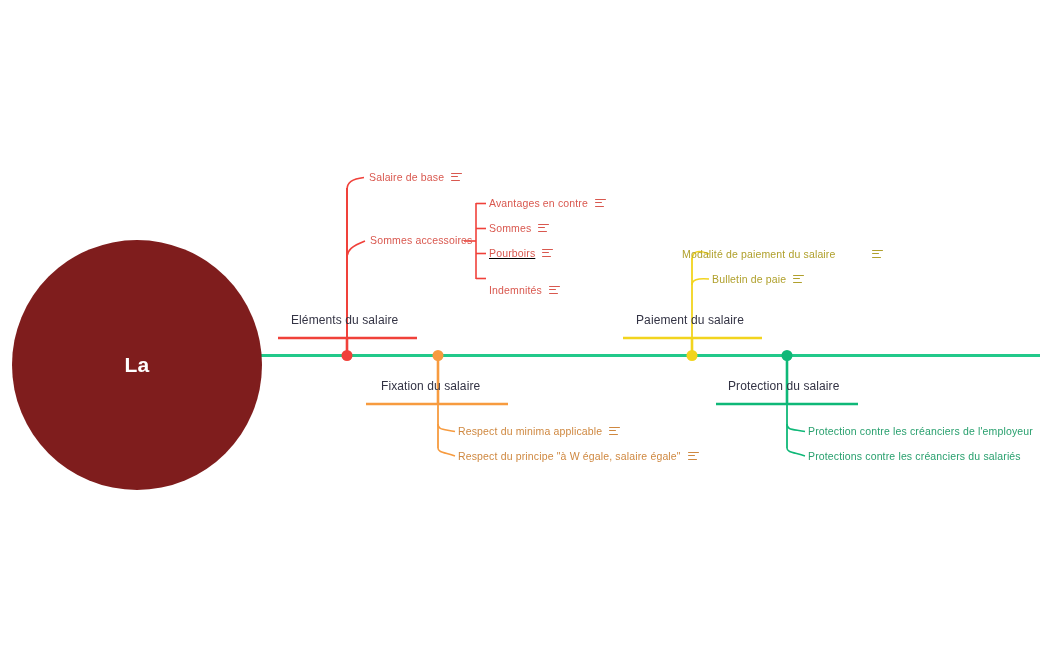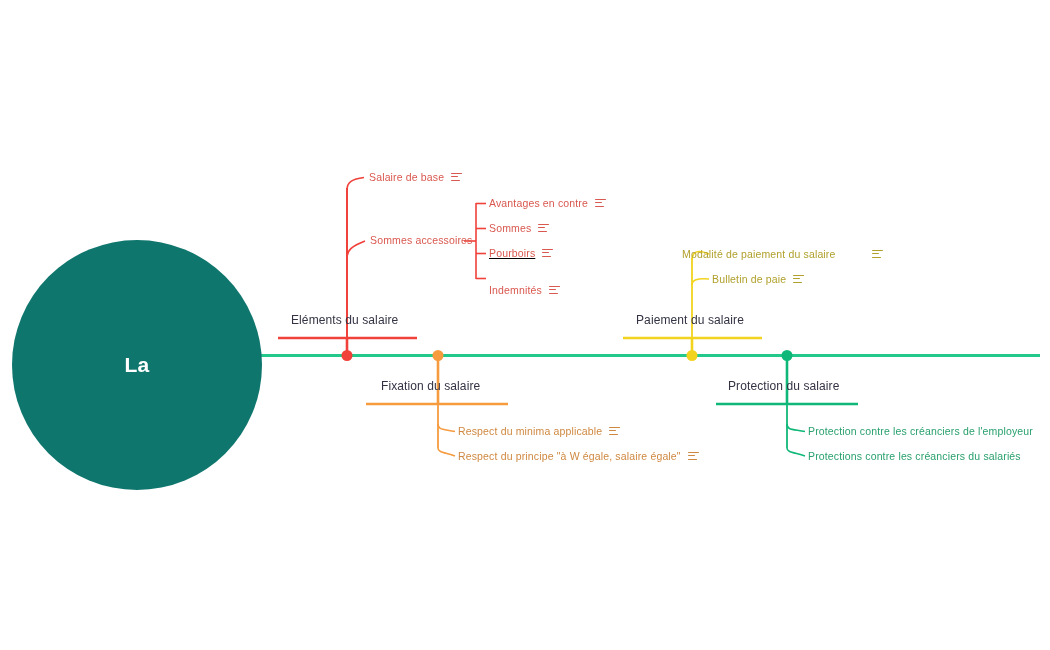--- a/index.html
+++ b/index.html
@@ -10,21 +10,21 @@
   }
   #mindmap{position:relative;width:1050px;height:650px;background:#fff;}
   #wires{position:absolute;left:0;top:0;width:1050px;height:650px;}
 
   
   .root-node{
     position:absolute;
     left:12px; top:240px;
     width:250px; height:250px;
     border-radius:50%;
-    background:#0f766e;
+    background:#7f1d1d;
     display:flex;align-items:center;justify-content:center;
     text-align:center;
   }
   .root-label{
     color:#ffffff;
     font-size:21px;
     font-weight:bold;
     line-height:1.32;
     letter-spacing:.2px;
   }

